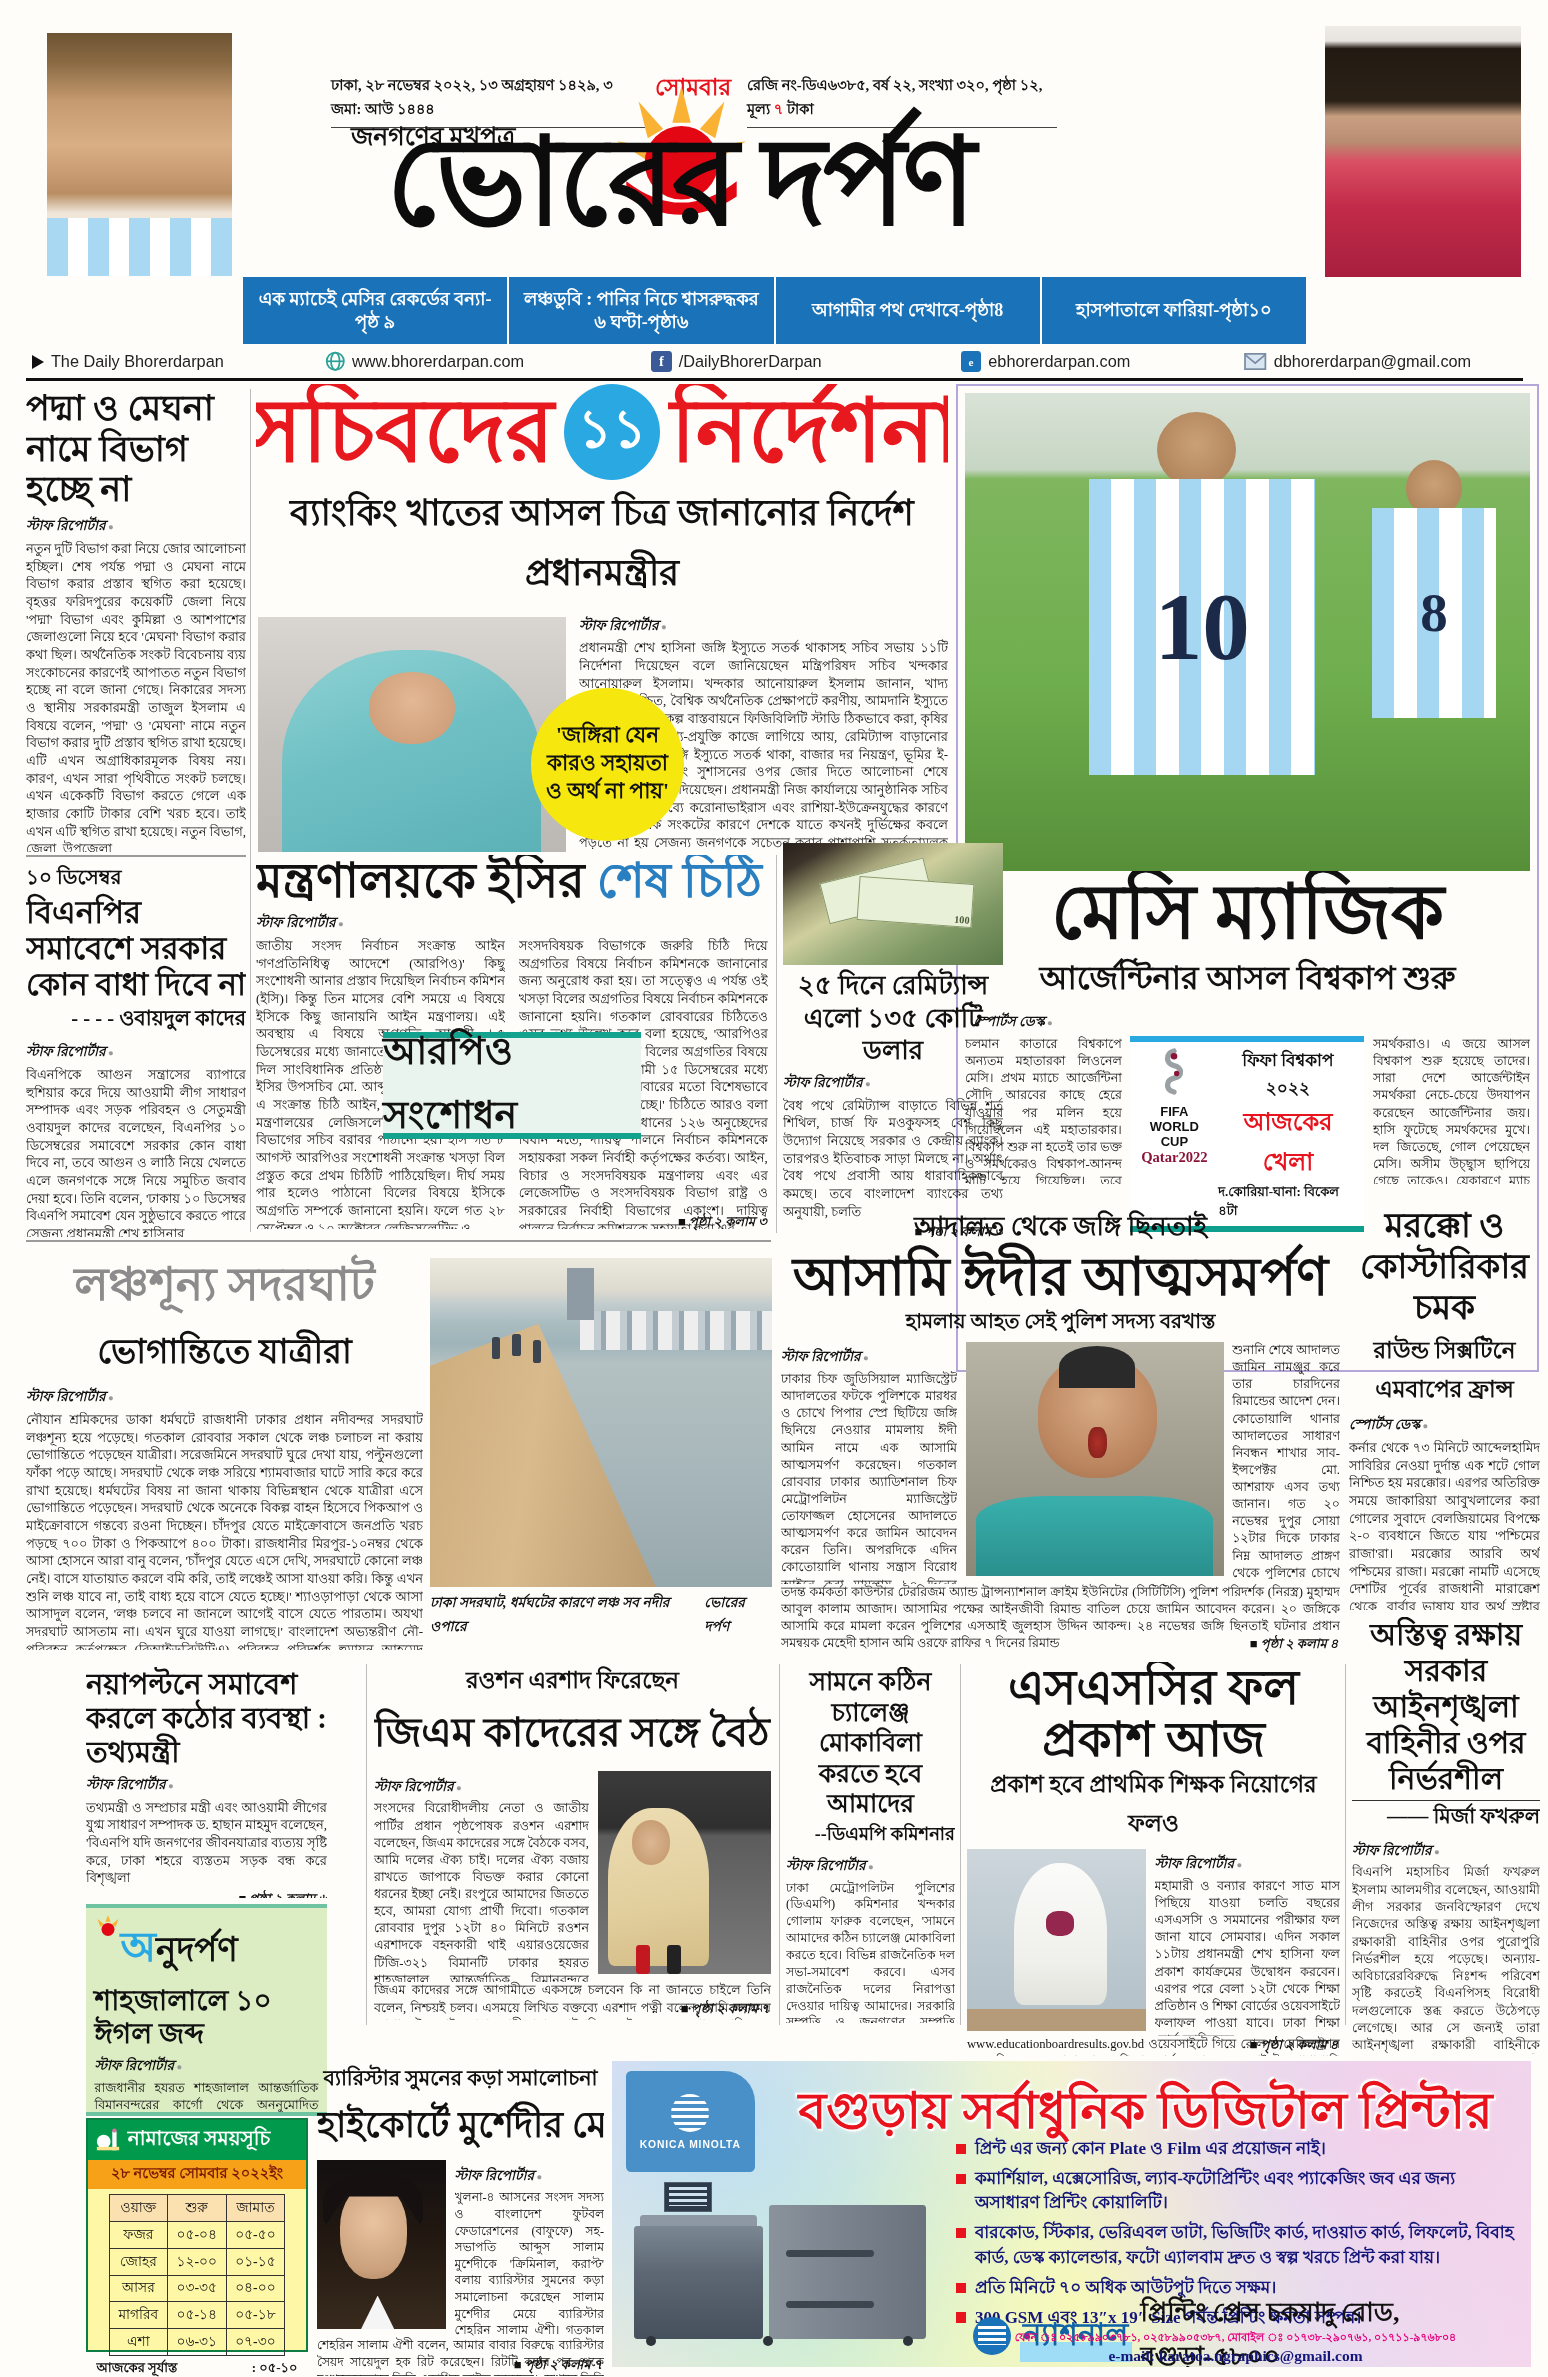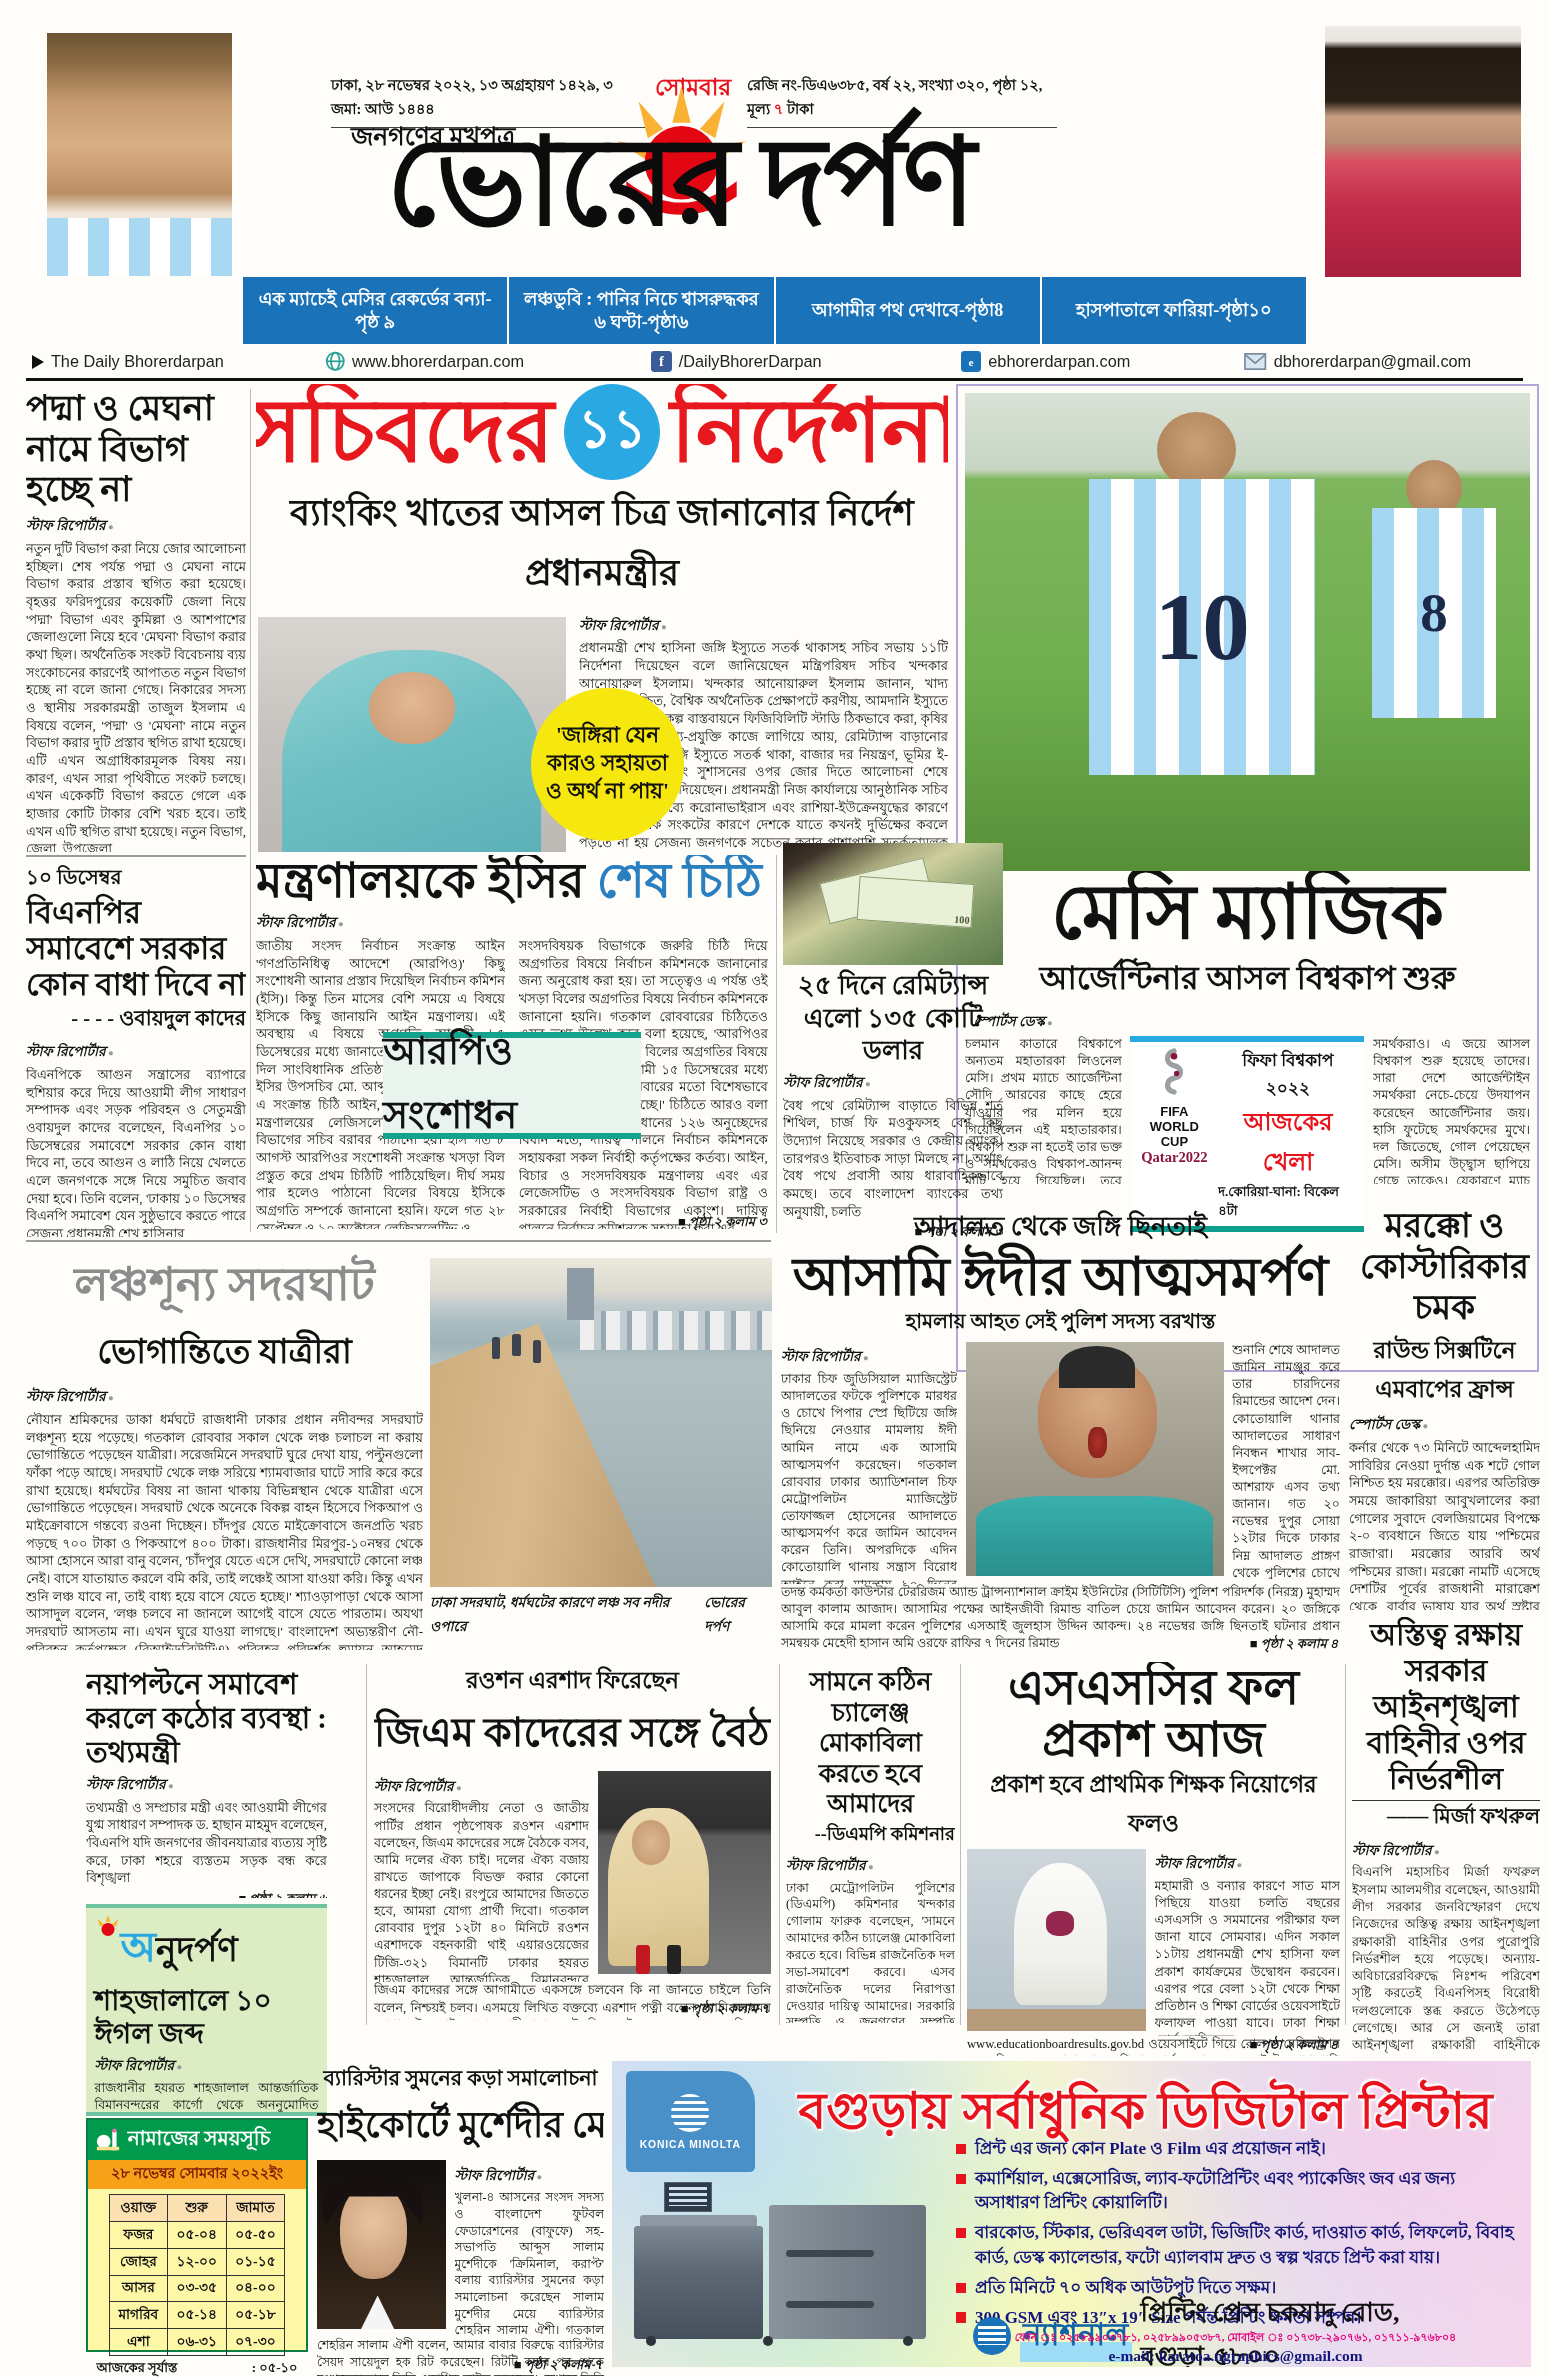--- a/index.html
+++ b/index.html
@@ -67,21 +67,21 @@
   
   #anudarpan{background:#dcecc3;border-top:4.3px solid #6fc3a0;border-bottom:4.3px solid #6fc3a0;box-sizing:border-box;padding:6.9px 8.6px;}
   #anud-brand{font-size:34px;font-weight:900;}
   #anud-brand .blue{color:#29a8e2;font-size:41px;}
 
   
   #prayer{border:2.6px solid #0c7d43;box-sizing:border-box;background:#fdf7a6;font-family:"Liberation Sans",sans-serif;}
   #prayer-head{background:#019a4c;color:#fff;font-weight:900;font-size:20px;display:flex;align-items:center;gap:6.9px;padding:3.4px 6.9px;font-family:"Liberation Serif",serif;}
   #prayer-date{background:#f6a118;color:#7a1a08;font-weight:900;font-size:14.6px;text-align:center;padding:2.6px 0;font-family:"Liberation Serif",serif;}
   #prayer table{border-collapse:collapse;margin:5.2px auto 1.7px auto;font-family:"Liberation Serif",serif;}
-  #prayer th,#prayer td{border:1.7px solid #333;font-size:13.8px;font-weight:700;text-align:center;padding:0.9px 8.6px;}
+  #prayer th,#prayer td{border:1.7px solid #333;font-size:13.8px;font-weight:400;text-align:center;padding:0.9px 8.6px;}
   #prayer th{background:#fbe0b0;}
   .prayer-foot{font-size:13px;font-weight:800;display:flex;justify-content:space-between;padding:0.9px 8.6px;font-family:"Liberation Serif",serif;}
 
   
   #ad{background:
       radial-gradient(circle at 12% 20%, rgba(180,220,250,.8), transparent 40%),
       radial-gradient(circle at 85% 15%, rgba(250,200,230,.8), transparent 45%),
       radial-gradient(circle at 50% 80%, rgba(250,250,180,.9), transparent 50%),
       radial-gradient(circle at 25% 75%, rgba(200,240,200,.8), transparent 45%),
       linear-gradient(120deg,#f6e0ee,#fdf8cf 35%,#d5ebf8 65%,#f3d9ee);}

